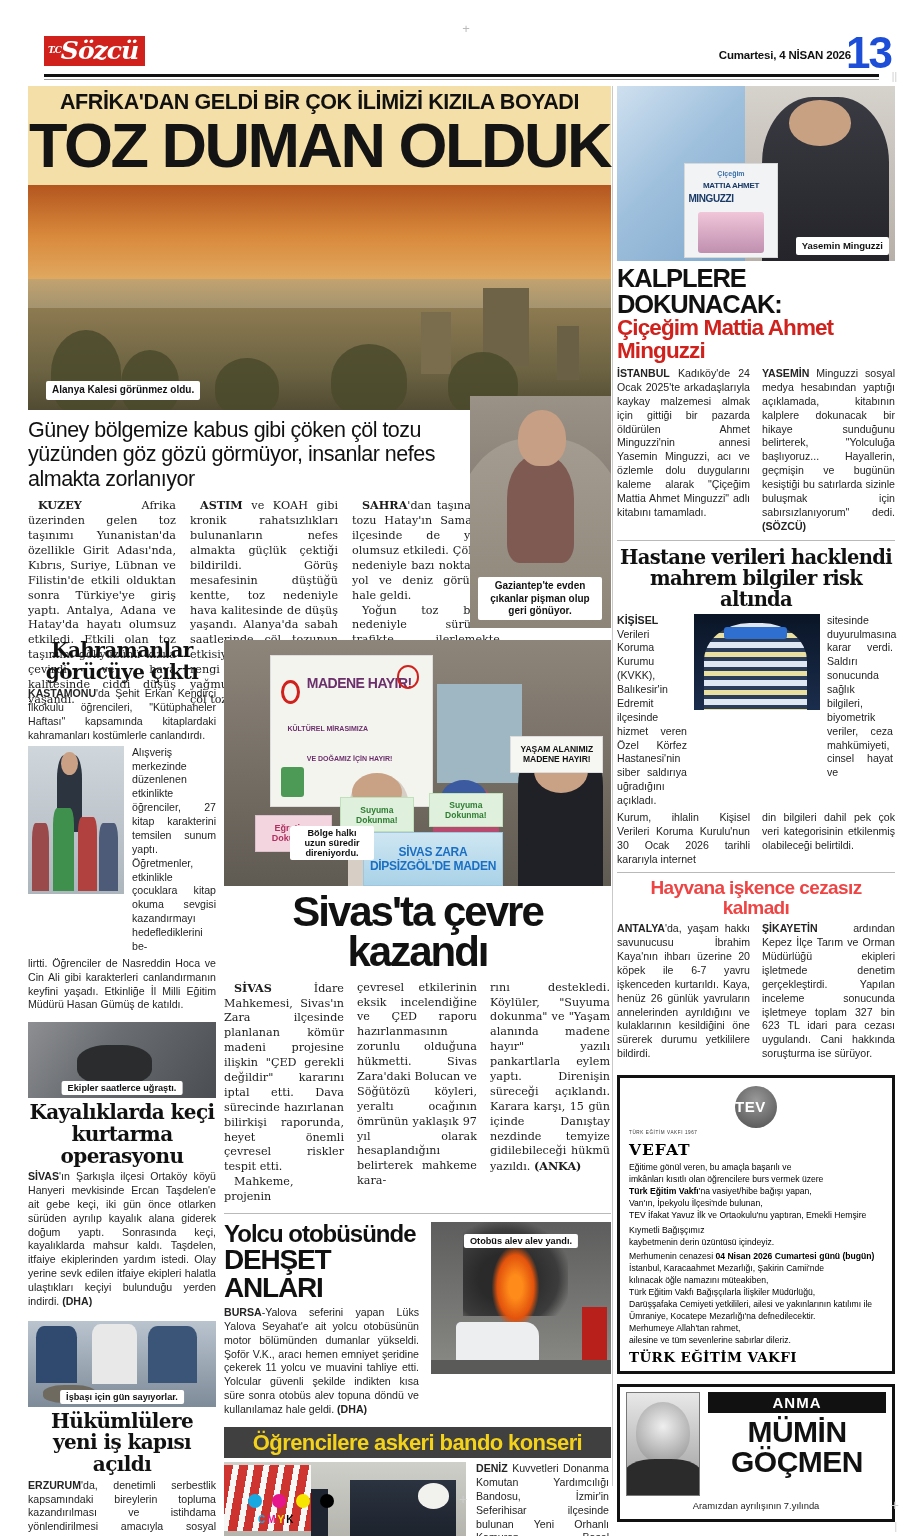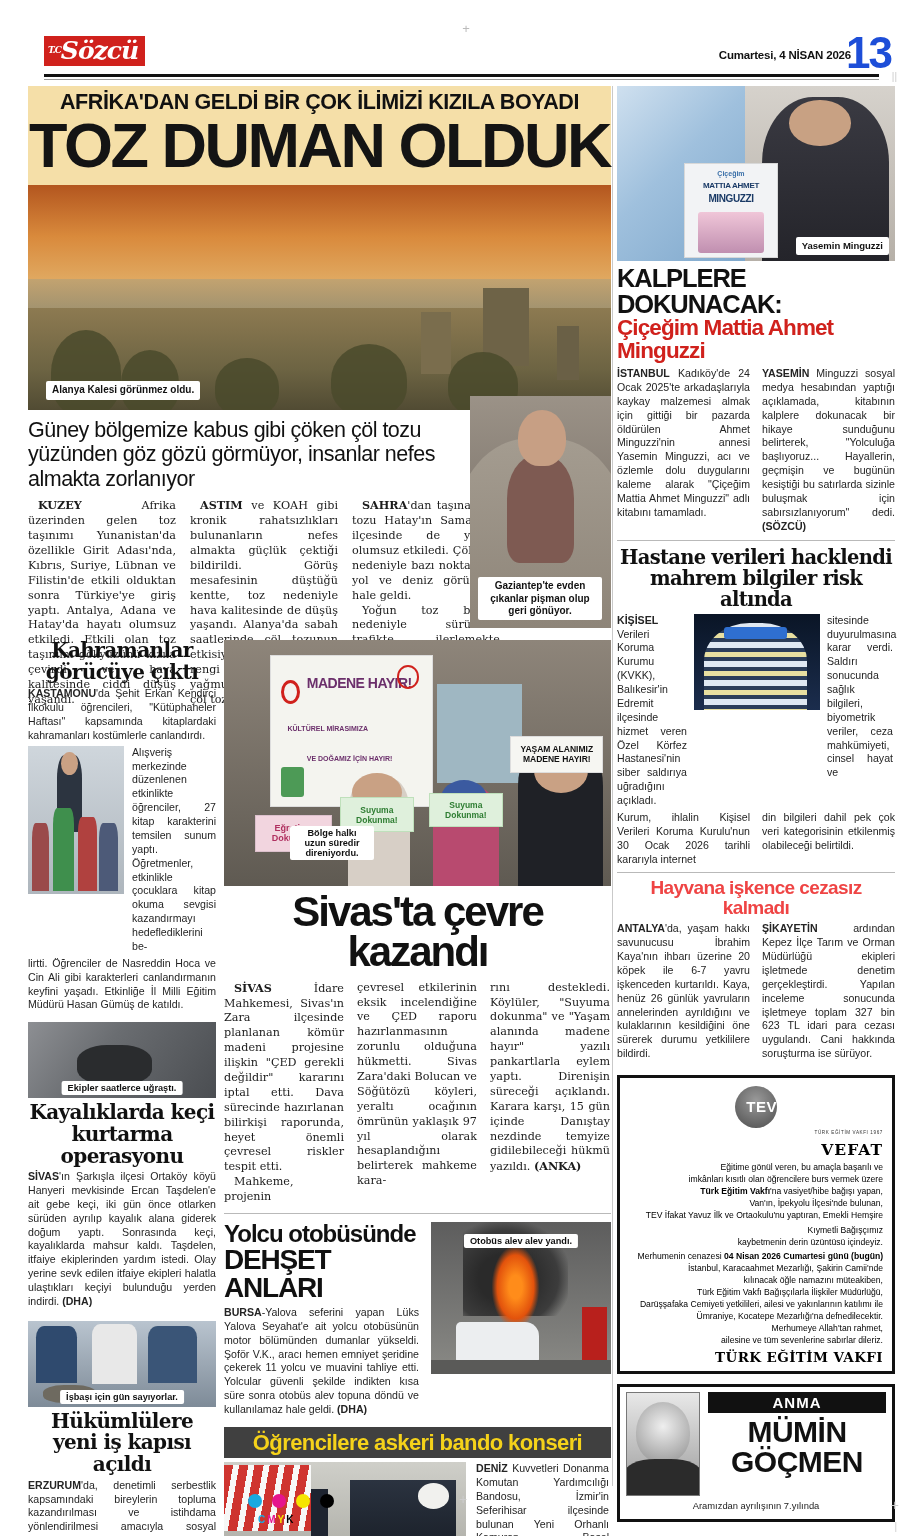--- a/index.html
+++ b/index.html
@@ -151,21 +151,21 @@
     font-size:25.5px; letter-spacing:-1.1px; color:#111; line-height:1.0; }
   .head-red { font-family:"Liberation Sans", sans-serif; font-weight:bold;
     font-size:22.5px; letter-spacing:-0.9px; color:#d0211c; line-height:1.0; }
   .head-serif2 { font-family:"DejaVu Serif", serif; font-weight:bold;
     font-size:19.5px; letter-spacing:-0.7px; color:#111; line-height:1.08; text-align:center;}
   .two-col { display:flex; gap:12px; }
   .two-col .c { width:133px; }
 
   
   .obit-box { border:3px solid #111; background:#fff; padding:8px 10px; }
-  .obit-center { text-align:right; }
+  .obit-center { text-align:left; }
   .tev-logo { width:42px; height:42px; border-radius:50%; margin:0 auto;
      background:radial-gradient(circle at 50% 35%, #9a9a9a, #4d4d4d);
      color:#fff; font-weight:bold; font-size:15px; line-height:42px; letter-spacing:0.5px;}
   .obit-serif { font-family:"DejaVu Serif", serif; }
   .obit-sans { font-family:"Liberation Sans", sans-serif; }
 
   .anma-header { background:#111; color:#fff; text-align:center; font-weight:bold;
     font-size:15px; letter-spacing:1px; padding:2px 0; }
   .anma-photo { width:74px; height:104px; background:linear-gradient(#e8e8e8,#9a9a9a);
     border:1px solid #777; position:relative; overflow:hidden;}
@@ -313,20 +313,21 @@
         <div style="position:absolute;left:33%;bottom:30%;width:13%;height:16%;background:#c9a184;border-radius:50%;"></div>
         <div style="position:absolute;left:54%;bottom:0;width:17%;height:40%;background:#b84a6f;border-radius:32% 32% 0 0;"></div>
         <div style="position:absolute;left:56%;bottom:28%;width:12%;height:15%;background:#3b5aa0;border-radius:50%;"></div>
         <div style="position:absolute;left:76%;bottom:0;width:22%;height:58%;background:#1f2126;border-radius:30% 30% 0 0;"></div>
         <div style="position:absolute;left:80%;bottom:38%;width:14%;height:18%;background:#c9a184;border-radius:50%;"></div>
 
         <div style="position:absolute;left:8%;bottom:14%;width:20%;height:15%;background:#f2d5df;border:1px solid #dcc0cc;font-size:9px;font-weight:bold;color:#b03060;display:flex;align-items:center;justify-content:center;text-align:center;padding:2px;">Eğretime Dokunma!</div>
         <div style="position:absolute;left:30%;bottom:22%;width:19%;height:14%;background:#dff0dc;border:1px solid #bfe0bb;font-size:8.5px;font-weight:bold;color:#2e7d32;display:flex;align-items:center;justify-content:center;text-align:center;padding:2px;">Suyuma Dokunma!</div>
         <div style="position:absolute;left:53%;bottom:24%;width:19%;height:14%;background:#dff0dc;border:1px solid #bfe0bb;font-size:8.5px;font-weight:bold;color:#2e7d32;display:flex;align-items:center;justify-content:center;text-align:center;padding:2px;">Suyuma Dokunma!</div>
         <div style="position:absolute;left:74%;bottom:46%;width:24%;height:15%;background:#f6f6f2;border:1px solid #ddd;font-size:8.5px;font-weight:bold;color:#111;display:flex;align-items:center;justify-content:center;text-align:center;padding:2px;">YAŞAM ALANIMIZ MADENE HAYIR!</div>
+        <div style="position:absolute;left:36%;bottom:0%;width:36%;height:22%;background:linear-gradient(#cfe6f2,#a9d2e7);border:1px solid #9fc6dd;font-size:12px;font-weight:bold;color:#1a6fc4;display:flex;align-items:center;justify-content:center;text-align:center;padding:2px;letter-spacing:-0.3px;">SİVAS ZARA DİPSİZGÖL'DE MADEN</div>
         <div class="caption-dark" style="left:66px; bottom:26px; transform:none; white-space:normal; width:84px; text-align:center;">Bölge halkı uzun süredir direniyordu.</div>
       </div>
 
       <div class="big-head-sans" style="margin-top:6px; text-align:center;">Sivas'ta çevre kazandı</div>
 
       <div class="three-col" style="margin-top:8px;">
         <div class="c body-serif">
           <p style="text-indent:10px;"><b>SİVAS</b><span> İdare Mahkemesi, Sivas'ın Zara ilçesinde planlanan kömür madeni projesine ilişkin "ÇED gerekli değildir" kararını iptal etti. Dava sürecinde hazırlanan bilirkişi raporunda, heyet önemli çevresel riskler tespit etti.</span></p>
           <p style="text-indent:10px;">Mahkeme, projenin</p>
         </div>
@@ -382,21 +383,21 @@
   <div class="colB">
 
     <div>
       <div class="rc-photo">
         <div class="rc-art"></div>
         <div class="rc-person"></div>
         <div class="rc-head"></div>
         <div class="rc-book">
           <div style="position:absolute;left:6%;top:6%;width:88%;font-size:7px;font-weight:bold;text-align:center;color:#3a6fa8;">Çiçeğim</div>
           <div style="position:absolute;left:4%;top:18%;width:92%;font-size:8px;font-weight:bold;text-align:center;color:#1a3a66;letter-spacing:-0.3px;">MATTIA AHMET</div>
-          <div style="position:absolute;left:4%;top:31%;width:92%;font-size:10px;font-weight:bold;text-align:center;color:#1a3a66;letter-spacing:-0.4px;">MINGUZZI</div>
+          <div style="position:absolute;left:4%;top:31%;width:92%;font-size:10px;font-weight:bold;text-align:left;color:#1a3a66;letter-spacing:-0.4px;">MINGUZZI</div>
           <div style="position:absolute;left:14%;bottom:4%;width:72%;height:44%;background:linear-gradient(#f0c6d8,#c08fb0);border-radius:3px;"></div>
         </div>
         <div class="caption-white" style="right:6px; bottom:6px; font-size:9.5px;">Yasemin Minguzzi</div>
       </div>
       <div class="head-black" style="margin-top:5px;">KALPLERE DOKUNACAK:</div>
       <div class="head-red">Çiçeğim Mattia Ahmet Minguzzi</div>
       <div class="two-col" style="margin-top:5px;">
         <div class="c body-sans">
           <b>İSTANBUL</b><span> Kadıköy'de 24 Ocak 2025'te arkadaşlarıyla kaykay malzemesi almak için gittiği bir pazarda öldürülen Ahmet Minguzzi'nin annesi Yasemin Minguzzi, acı ve özlemle dolu duygularını kaleme alarak "Çiçeğim Mattia Ahmet Minguzzi" adlı kitabını tamamladı.</span>
         </div>

